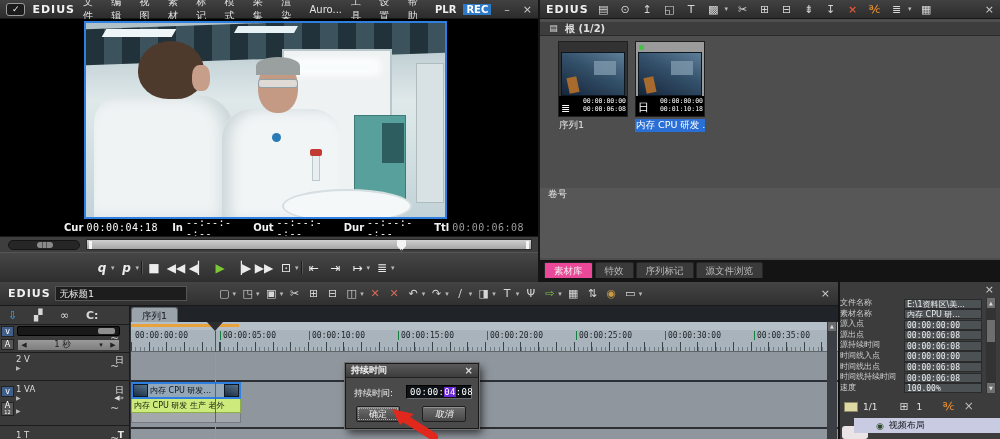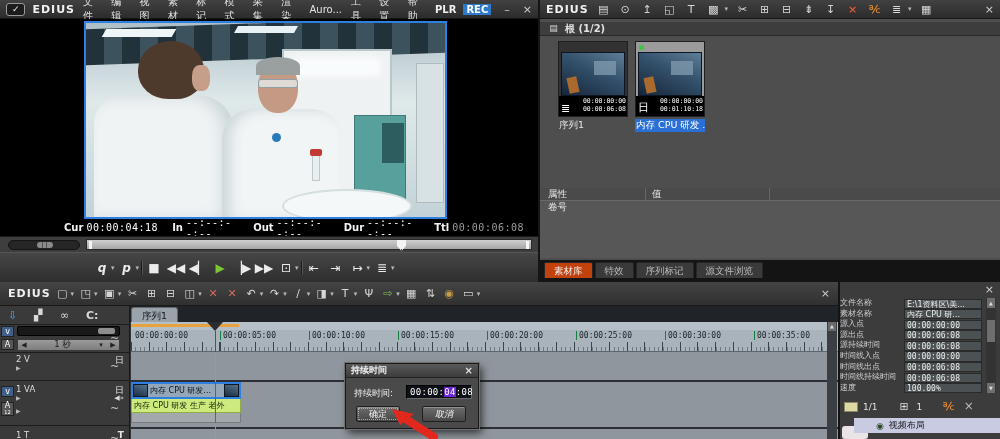--- a/index.html
+++ b/index.html
@@ -99,21 +99,21 @@
   #props { position:absolute; left:0; top:188px; width:460px; height:70px; background:#575757; font-size:9.5px; }
   .prop-hdr { height:13px; background:#4a4a4a; border-bottom:1px solid #6a6a6a; position:relative; color:#e4e4e4; }
   .prop-row { height:13px; position:relative; color:#e8e8e8; }
   .pcol1 { position:absolute; left:8px; top:0; }
   .pcol2 { position:absolute; left:112px; top:0; }
   .pgrid { position:absolute; top:0; bottom:0; width:1px; background:#494949; box-shadow:1px 0 0 #676767; }
   #bin-tabs { position:absolute; left:0; top:260px; width:460px; height:22px; background:#141414;
               display:flex; gap:2px; padding:2px 4px 0 4px; }
   .btab { padding:2px 9px 0 9px; height:16px; font-size:9.5px; background:#3a3a3a; color:#bdbdbd;
           border:1px solid #262626; border-bottom:none; border-radius:2px 2px 0 0; }
-  .btab.active { background:#c2410c; color:#f2f2f2;text-align:right; }
+  .btab.active { background:#ec4899; color:#f2f2f2;text-align:right; }
 
   
   #tl { left:0; top:282px; width:838px; height:157px; background:#33373b; overflow:hidden; }
   #tl-header { position:absolute; left:0; top:0; width:838px; height:24px;
                background:linear-gradient(#444,#303030); border-bottom:1px solid #191919;
                display:flex; align-items:center; gap:4px; padding:0 8px; }
   #doc-box { width:132px; height:15px; background:#1d1d1d; border:1px solid #555;
              color:#eee; font-size:9.5px; padding:1px 4px; margin-right:26px; white-space:nowrap; overflow:hidden; }
   #seq-row { position:absolute; left:0; top:24px; width:838px; height:16px; background:#202428; }
   #seq-tab { position:absolute; left:131px; top:1px; padding:2px 10px 0 10px; height:15px;
@@ -349,43 +349,38 @@
           <div class="cell-tcs mono">
             <div>00:00:00:00</div>
             <div>00:01:10:18</div>
           </div>
         </div>
       </div>
       <div class="cell-label sel">内存 CPU 研发 ...</div>
     </div>
 
     <div id="props">
-      <div class="prop-hdr">
-        <span class="pcol1">属性</span>
-        <span class="pcol2">值</span>
-        <div class="pgrid" style="left:104px"></div>
-        <div class="pgrid" style="left:228px"></div>
-      </div>
       <div class="prop-row">
         <span class="pcol1">卷号</span>
         <span class="pcol2 mono"></span>
       </div>
     </div>
 
     <div id="bin-tabs">
       <div class="btab active">素材库</div>
       <div class="btab">特效</div>
       <div class="btab">序列标记</div>
       <div class="btab">源文件浏览</div>
     </div>
   </div>
 
   <div id="tl" class="abs">
     <div id="tl-header">
       <div class="brand">EDIUS</div>
+      <div id="doc-box">无标题1</div>
       <span class="ic">▢</span>
       <span class="dd">▾</span>
       <span class="ic">◳</span>
       <span class="dd">▾</span>
       <span class="ic">▣</span>
       <span class="dd">▾</span>
       <span class="ic">✂</span>
       <span class="ic">⊞</span>
       <span class="ic">⊟</span>
       <span class="ic">◫</span>

